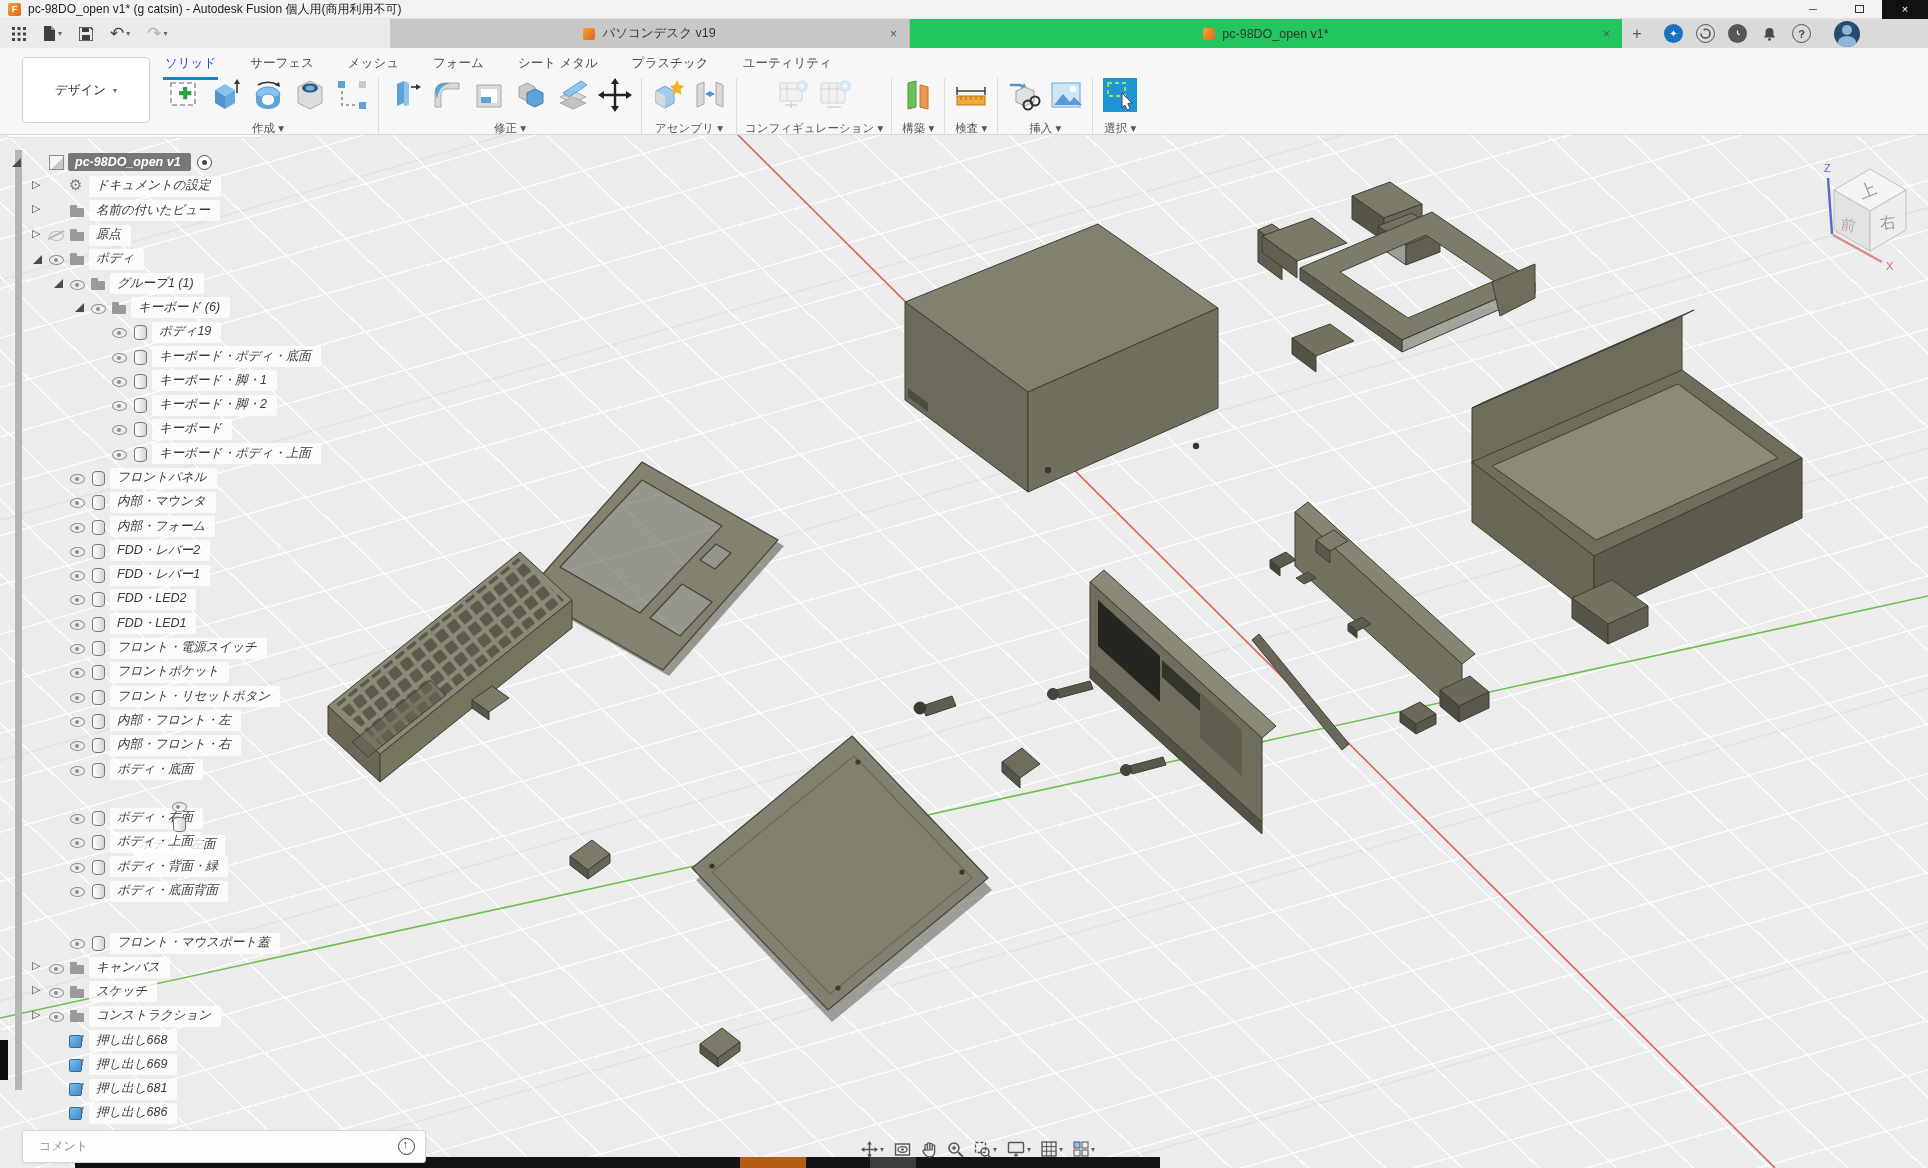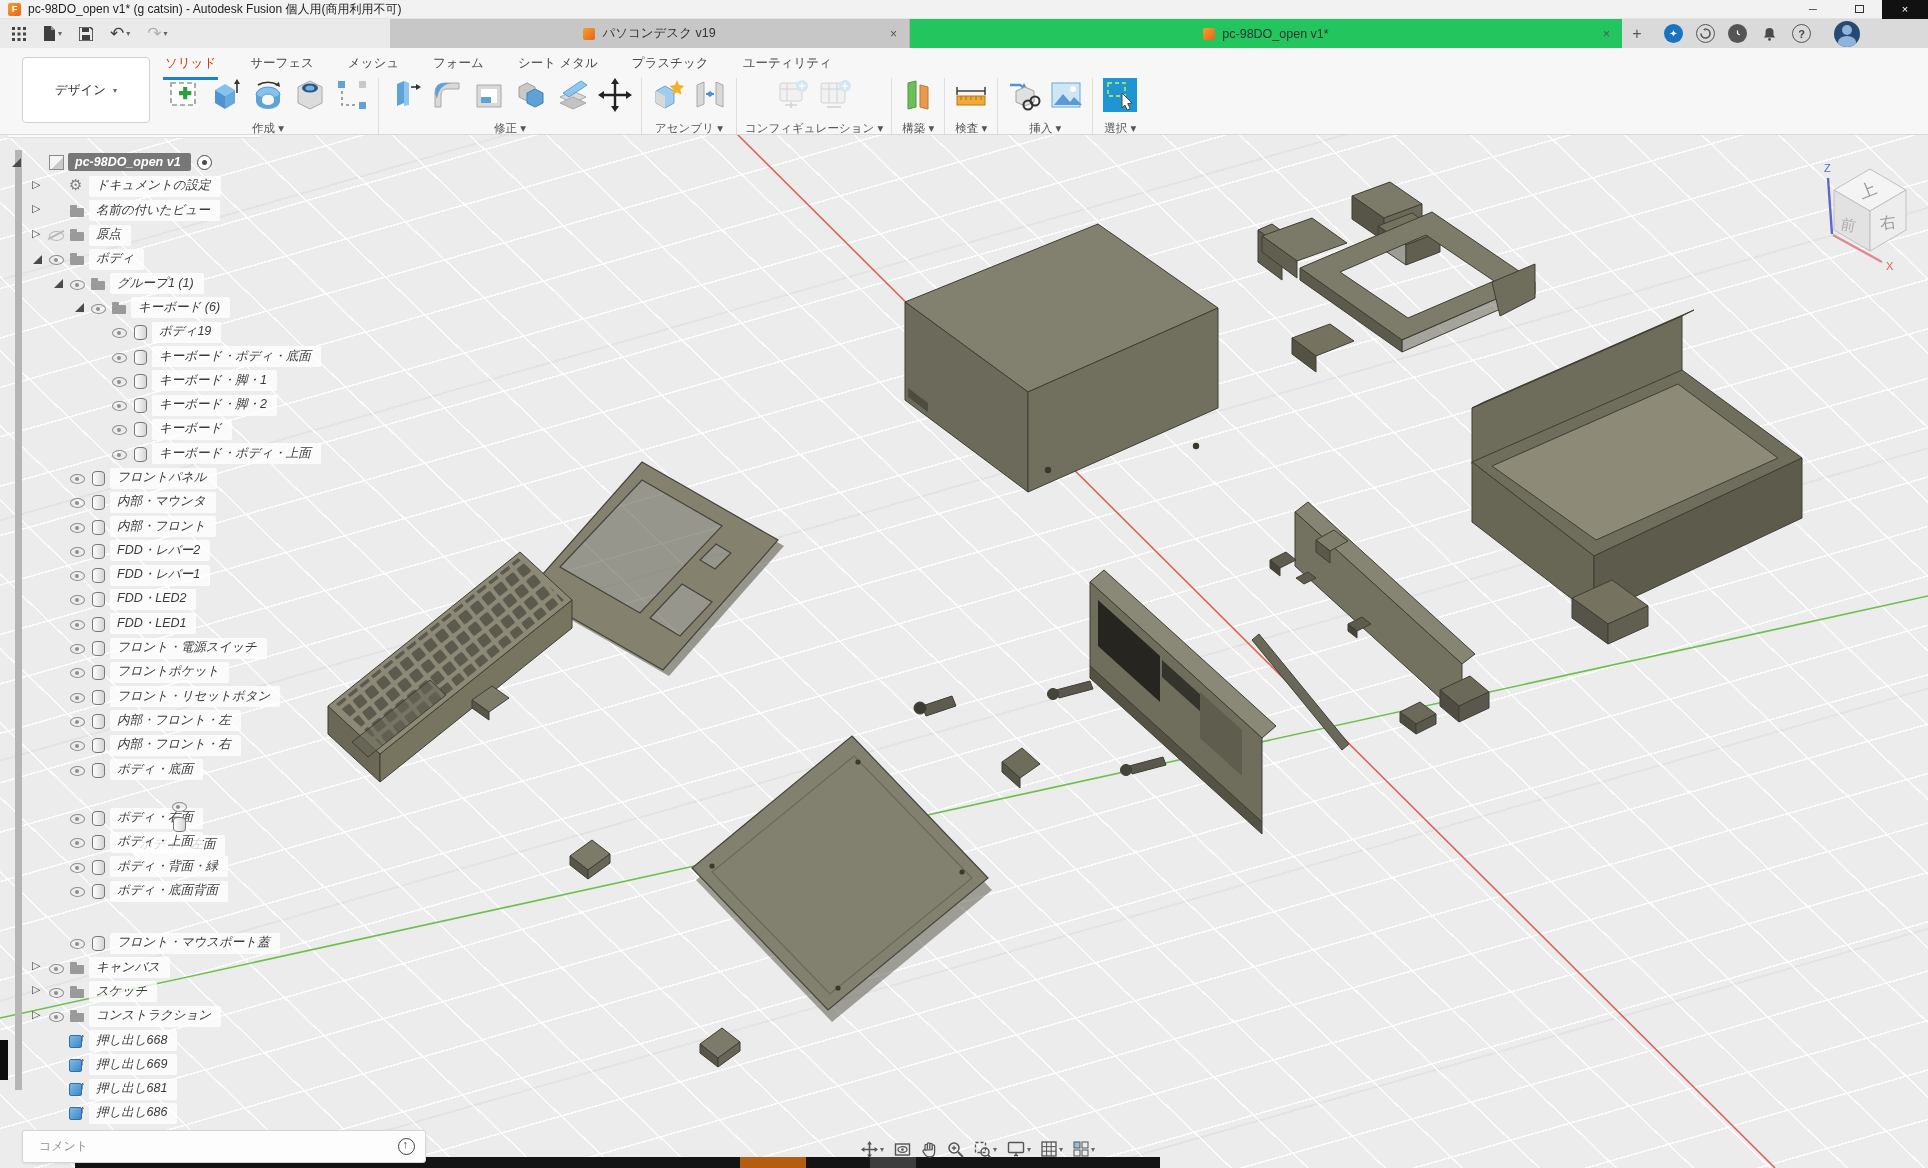--- a/index.html
+++ b/index.html
@@ -53,21 +53,21 @@
 
   
   #toolbar { position:absolute; left:0; top:48px; width:1928px; height:87px;
     background:#f7f7f7; border-bottom:1px solid #d9d9d9; z-index:58; }
   #design-dd { position:absolute; left:22px; top:9px; width:128px; height:66px;
     background:#fff; border:1px solid #d2d2d2; border-radius:4px; display:flex;
     align-items:center; justify-content:center; font-size:12.5px; color:#333; gap:5px; }
   #ribbon-tabs { position:absolute; left:163px; top:4px; display:flex; gap:30px;
     font-size:12.5px; color:#4a4a4a; }
   .rtab { padding:3px 2px 5px; }
-  .rtab.active { color:#c2410c; border-bottom:3px solid #1a83c9; }
+  .rtab.active { color:#1d4ed8; border-bottom:3px solid #1a83c9; }
   #tool-groups { position:absolute; left:158px; top:28px; display:flex; align-items:flex-start; }
   .tgroup { display:flex; flex-direction:column; align-items:center; padding:0 8px; }
   .tg-icons { display:flex; align-items:center; height:42px; gap:6px; }
   .tg-label { font-size:11.5px; color:#555; margin-top:3px; white-space:nowrap; }
   .tsep { width:1px; height:56px; background:#ddd; margin-top:2px; }
   .ticon { display:block; }
   .grayed { opacity:.38; }
 
   
   #canvas { position:absolute; left:0; top:135px; width:1928px; height:1033px;
@@ -671,21 +671,21 @@
     <span class="tri none"></span>
     <span class="eye on"></span>
     <span class="ico body"></span>
     <span class="lbl">内部・マウンタ</span>
 
   </div>
       <div class="row" style="padding-left: 46px;">
     <span class="tri none"></span>
     <span class="eye on"></span>
     <span class="ico body"></span>
-    <span class="lbl">内部・フロント</span>
+    <span class="lbl">内部・フォーム</span>
 
   </div>
       <div class="row" style="padding-left: 46px;">
     <span class="tri none"></span>
     <span class="eye on"></span>
     <span class="ico body"></span>
     <span class="lbl">FDD・レバー2</span>
 
   </div>
       <div class="row" style="padding-left: 46px;">

